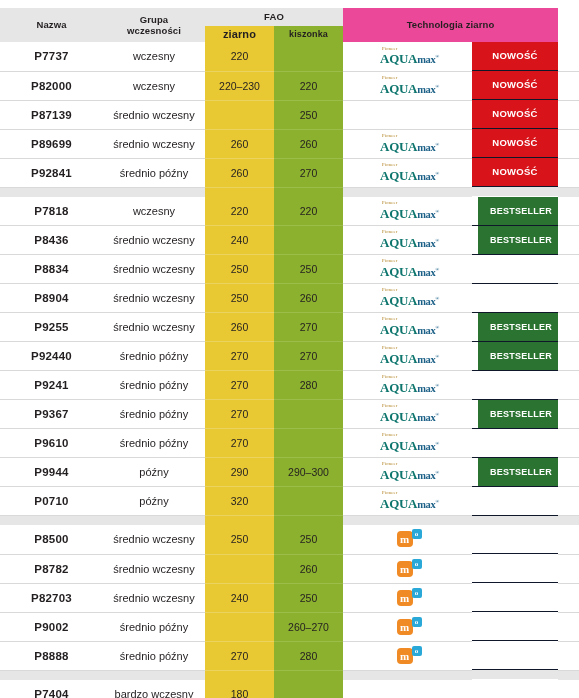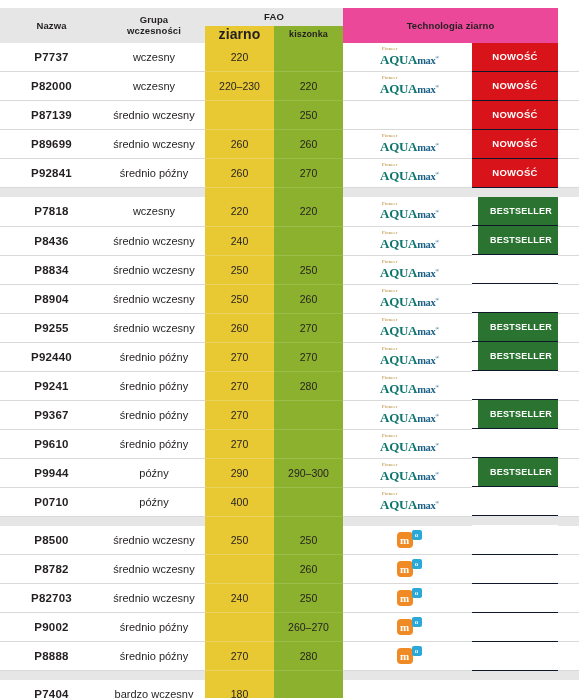--- a/index.html
+++ b/index.html
@@ -54,21 +54,21 @@
   }
   .hdr th.tail { background: #ffffff; }
 
   .hdr-top th     { height: 18px; }
   .hdr-bot th     { height: 16px; }
 
   th.rowspan2 { height: 34px; }
 
   th.ziarno-h {
     background: #e8c934;
-    font-size: 14px;
+    font-size: 11px;
   }
   th.kiszonka-h {
     background: #8cb12e;
     font-size: 9px;
   }
   th.fao-h  { background: #e6e6e6; }
   th.tech-h { background: #ec4899; text-align: center; }
 
   
   tr.row td {
@@ -507,21 +507,21 @@
             </div>
           </td>
           <td class="badge">
             <span class="badge bestseller">BESTSELLER</span>
           </td>
           <td class="tail"></td>
         </tr>
         <tr class="row">
           <td class="nazwa">P0710</td>
           <td class="grupa">późny</td>
-          <td class="ziarno">400</td>
+          <td class="ziarno">320</td>
           <td class="kiszonka"></td>
           <td class="tech">
             <div class="cellwrap">
               <span class="aquamax">
                 <span class="pio">Pioneer</span>
                 <span class="wm"><span class="aq">AQUA</span><span class="mx">max</span><span class="tm">®</span></span>
               </span>
             </div>
           </td>
           <td class="badge">

